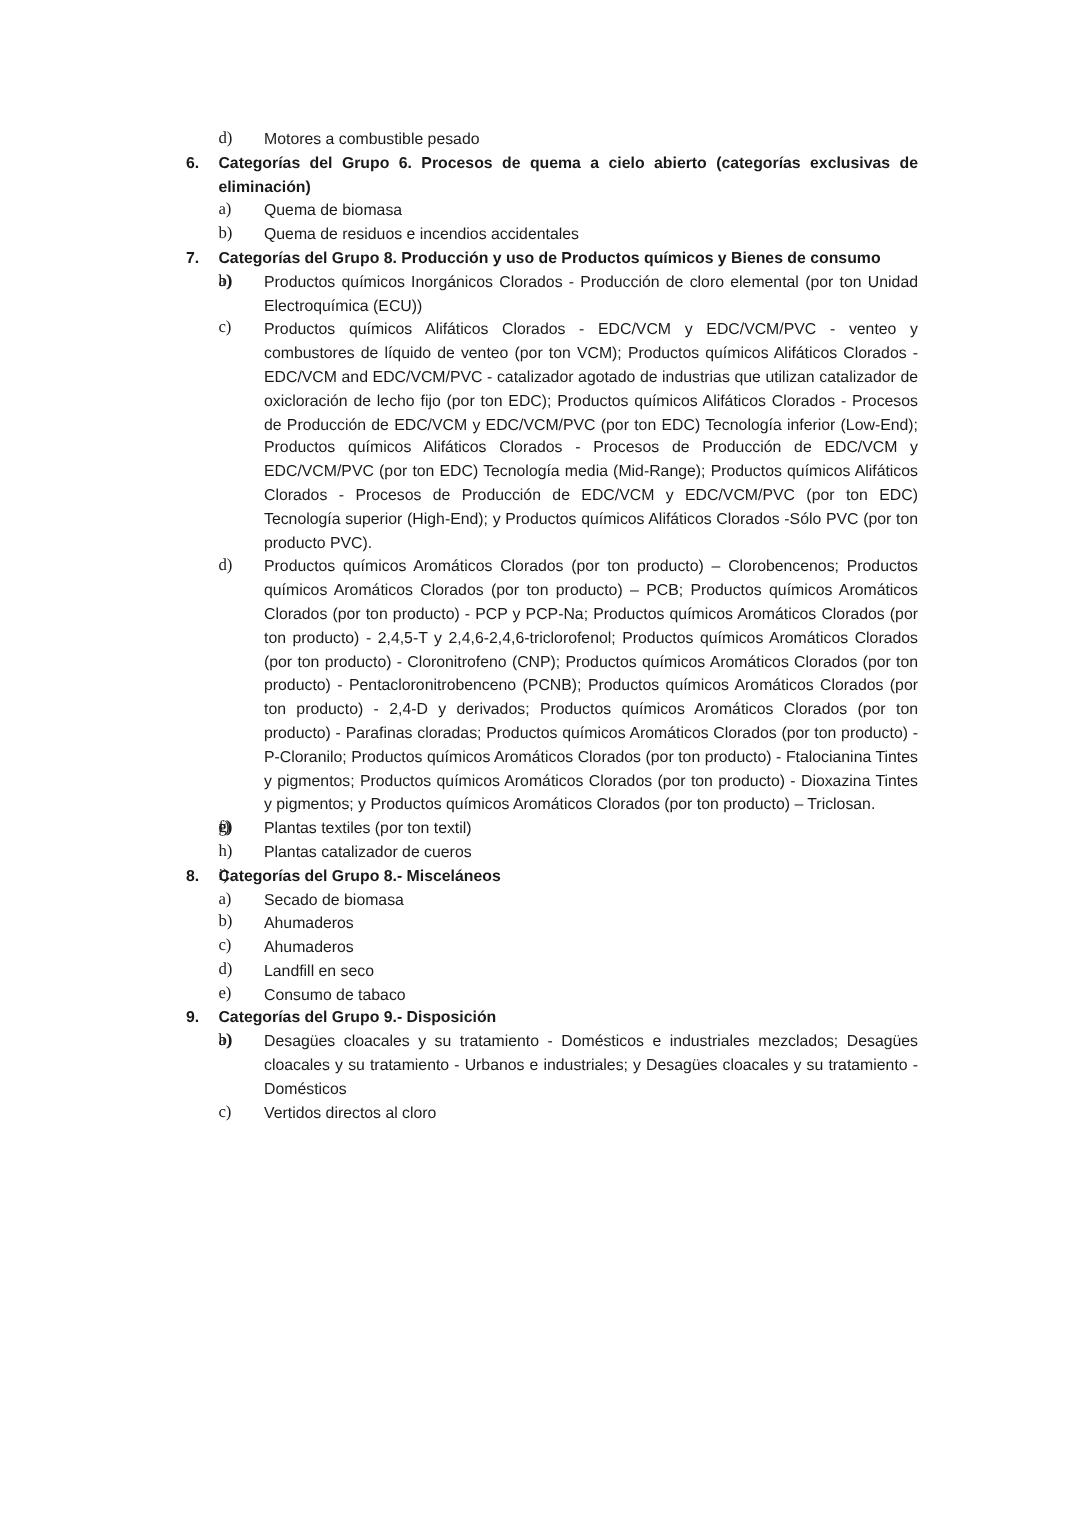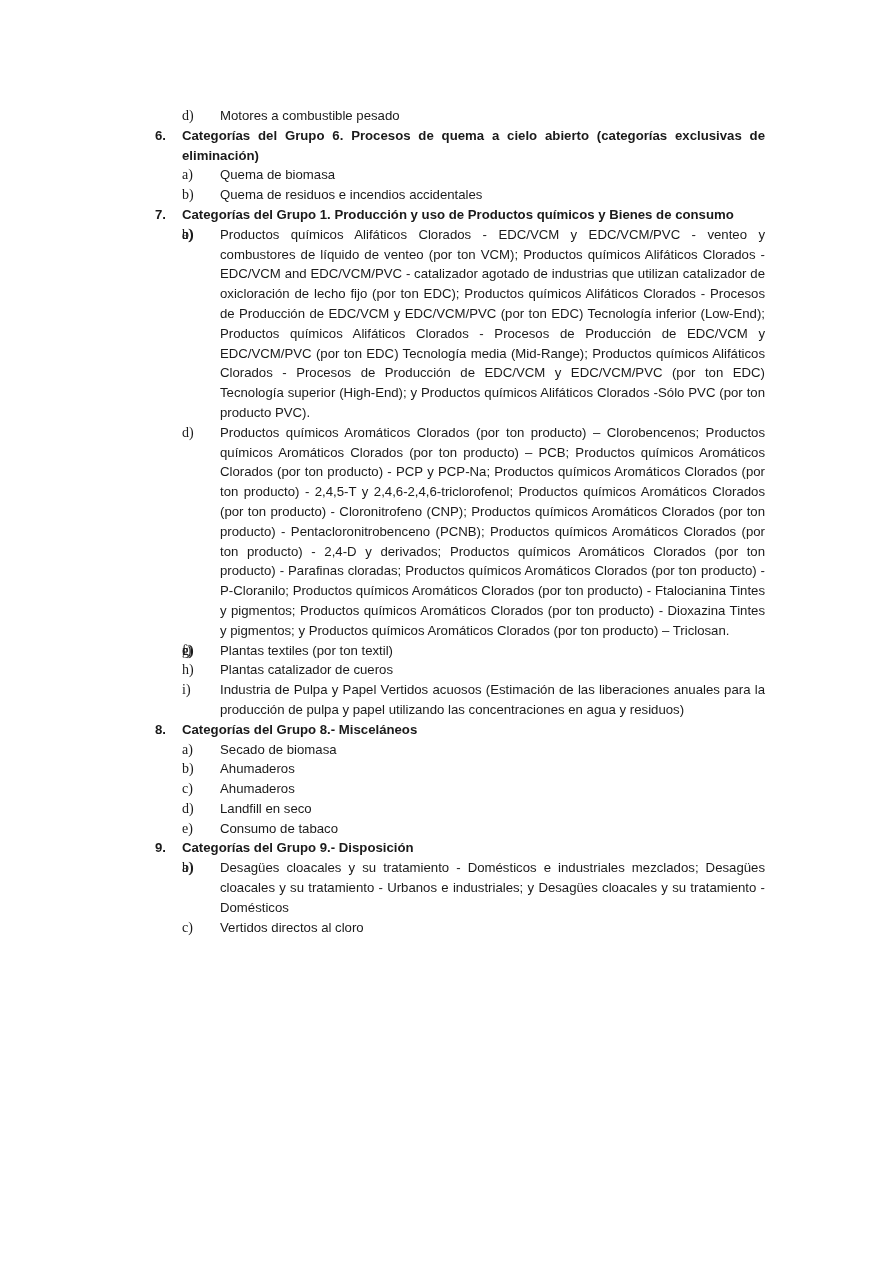--- a/index.html
+++ b/index.html
@@ -26,31 +26,31 @@
 
   <div class="l1">
     <span class="num">6.</span>
     <span>Categorías del Grupo 6. Procesos de quema a cielo abierto (categorías exclusivas de eliminación)</span>
   </div>
   <div class="l2"><span class="mk">a)</span><span>Quema de biomasa</span></div>
   <div class="l2"><span class="mk">b)</span><span>Quema de residuos e incendios accidentales</span></div>
 
   <div class="l1">
     <span class="num">7.</span>
-    <span>Categorías del Grupo 1. Producción y uso de Productos químicos y Bienes de consumo</span>
+    <span>Categorías del Grupo 8. Producción y uso de Productos químicos y Bienes de consumo</span>
   </div>
   <div class="l2"><span class="mk">a)</span></div>
-  <div class="l2"><span class="mk">b)</span></div>
+  <div class="l2"><span class="mk">b)</span><span>Productos químicos Inorgánicos Clorados - Producción de cloro elemental (por ton Unidad Electroquímica (ECU))</span></div>
   <div class="l2"><span class="mk">c)</span><span>Productos químicos Alifáticos Clorados - EDC/VCM y EDC/VCM/PVC  - venteo y combustores de líquido de venteo (por ton VCM); Productos químicos Alifáticos Clorados - EDC/VCM and EDC/VCM/PVC - catalizador agotado de industrias que utilizan catalizador de oxicloración de lecho fijo (por ton EDC); Productos químicos Alifáticos Clorados - Procesos de Producción de EDC/VCM y EDC/VCM/PVC (por ton EDC) Tecnología inferior (Low-End); Productos químicos Alifáticos Clorados - Procesos de Producción de EDC/VCM y EDC/VCM/PVC (por ton EDC) Tecnología media (Mid-Range); Productos químicos Alifáticos Clorados - Procesos de Producción de EDC/VCM y EDC/VCM/PVC (por ton EDC) Tecnología superior (High-End); y Productos químicos Alifáticos Clorados -Sólo PVC (por ton producto PVC).</span></div>
   <div class="l2"><span class="mk">d)</span><span>Productos químicos Aromáticos Clorados (por ton producto) – Clorobencenos; Productos químicos Aromáticos Clorados (por ton producto) – PCB; Productos químicos Aromáticos Clorados (por ton producto) - PCP y PCP-Na; Productos químicos Aromáticos Clorados (por ton producto) - 2,4,5-T y 2,4,6-2,4,6-triclorofenol; Productos químicos Aromáticos Clorados (por ton producto) - Cloronitrofeno (CNP); Productos químicos Aromáticos Clorados (por ton producto) - Pentacloronitrobenceno (PCNB); Productos químicos Aromáticos Clorados (por ton producto) - 2,4-D y derivados; Productos químicos Aromáticos Clorados (por ton producto) - Parafinas cloradas; Productos químicos Aromáticos Clorados (por ton producto) - P-Cloranilo; Productos químicos Aromáticos Clorados (por ton producto) - Ftalocianina Tintes y pigmentos; Productos químicos Aromáticos Clorados (por ton producto) - Dioxazina Tintes y pigmentos; y Productos químicos Aromáticos Clorados (por ton producto) – Triclosan.</span></div>
   <div class="l2"><span class="mk">e)</span></div>
   <div class="l2"><span class="mk">f)</span></div>
   <div class="l2"><span class="mk">g)</span><span>Plantas textiles (por ton textil)</span></div>
   <div class="l2"><span class="mk">h)</span><span>Plantas catalizador de cueros</span></div>
-  <div class="l2"><span class="mk">i)</span><span>Industria de Pulpa y Papel Vertidos acuosos (Estimación de las liberaciones anuales para la producción de pulpa y papel utilizando las concentraciones en agua y residuos)</span></div>
+  <div class="l2"><span class="mk">i)</span></div>
 
   <div class="l1">
     <span class="num">8.</span>
     <span>Categorías del Grupo 8.- Misceláneos</span>
   </div>
   <div class="l2"><span class="mk">a)</span><span>Secado de biomasa</span></div>
   <div class="l2"><span class="mk">b)</span><span>Ahumaderos</span></div>
   <div class="l2"><span class="mk">c)</span><span>Ahumaderos</span></div>
   <div class="l2"><span class="mk">d)</span><span>Landfill en seco</span></div>
   <div class="l2"><span class="mk">e)</span><span>Consumo de tabaco</span></div>

